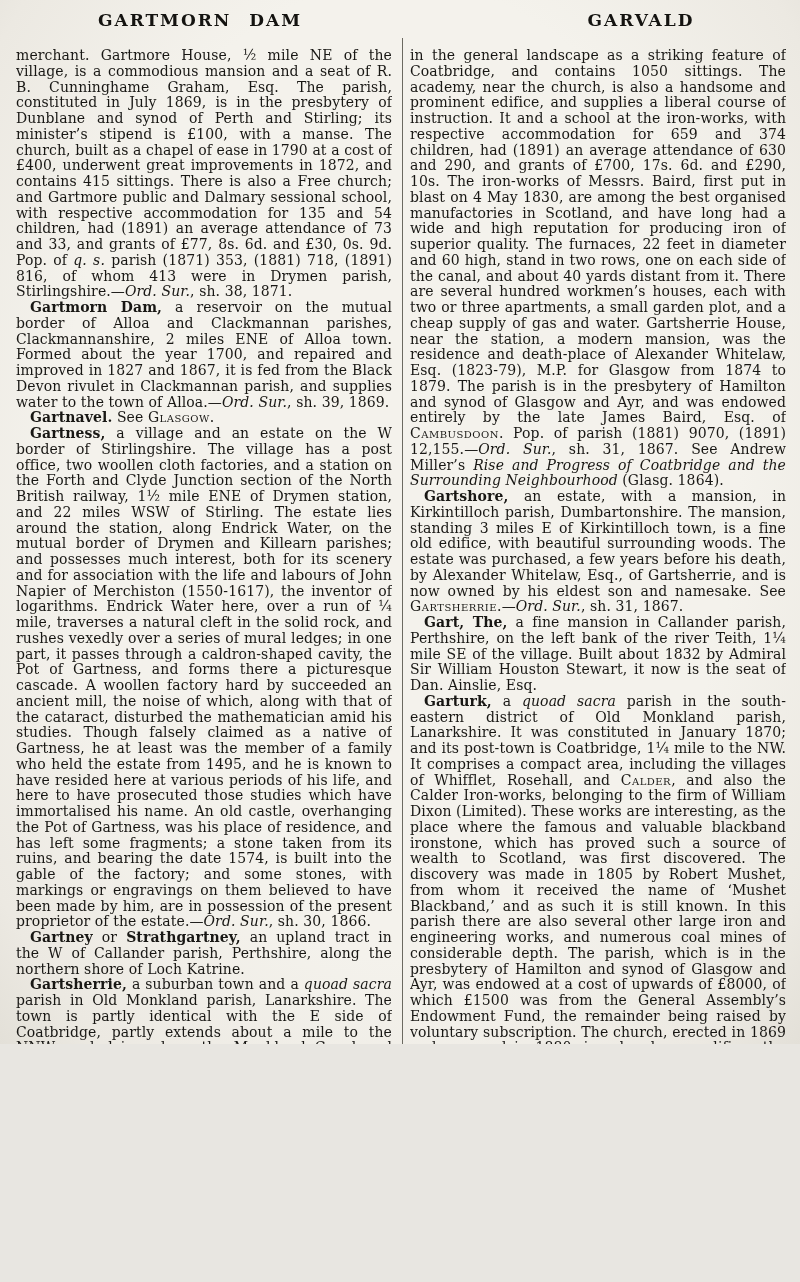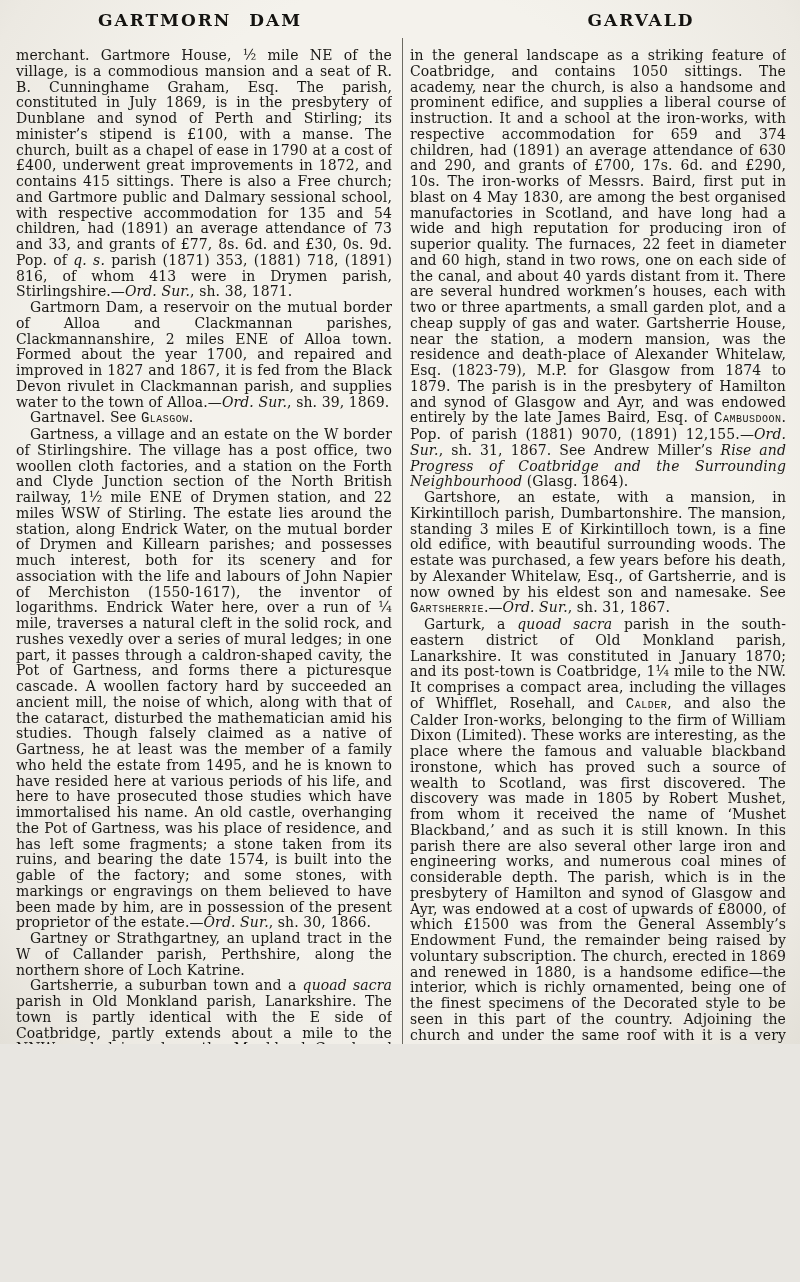--- a/index.html
+++ b/index.html
@@ -67,23 +67,23 @@
     left: 402px;
     width: 1px;
     height: 1238px;
     background: #6b6960;
   }
   .para {
     margin: 0;
     padding: 0;
   }
   .para.indent { text-indent: 14px; }
-  .seg-b  { font-weight: normal; }
+  .seg-b  { font-weight: bold; }
   .seg-i  { font-style: italic; }
-  .seg-sc { font-variant: small-caps; letter-spacing: 0.5px; font-family: Liberation Mono, monospace; }
+  .seg-sc { font-variant: small-caps; letter-spacing: 0.5px; }
   .page-number {
     position: absolute;
     left: 76px;
     top: 1252px;
     font-size: 17px;
     font-weight: bold;
     color: #1b1a16;
   }
 </style>
 </head>
@@ -101,19 +101,20 @@
         <p class="para indent"><span class="seg-b">Gartmorn Dam,</span><span> a reservoir on the mutual border of Alloa and Clackmannan parishes, Clackmannanshire, 2 miles ENE of Alloa town.  Formed about the year 1700, and repaired and improved in 1827 and 1867, it is fed from the Black Devon rivulet in Clackmannan parish, and supplies water to the town of Alloa.—</span><span class="seg-i">Ord. Sur.</span><span>, sh. 39, 1869.</span></p>
         <p class="para indent"><span class="seg-b">Gartnavel.</span><span>  See </span><span class="seg-sc">Glasgow</span><span>.</span></p>
         <p class="para indent"><span class="seg-b">Gartness,</span><span> a village and an estate on the W border of Stirlingshire.  The village has a post office, two woollen cloth factories, and a station on the Forth and Clyde Junction section of the North British railway, 1½ mile ENE of Drymen station, and 22 miles WSW of Stirling. The estate lies around the station, along Endrick Water, on the mutual border of Drymen and Killearn parishes; and possesses much interest, both for its scenery and for association with the life and labours of John Napier of Merchiston (1550-1617), the inventor of logarithms.  Endrick Water here, over a run of ¼ mile, traverses a natural cleft in the solid rock, and rushes vexedly over a series of mural ledges; in one part, it passes through a caldron-shaped cavity, the Pot of Gartness, and forms there a picturesque cascade.  A woollen factory hard by succeeded an ancient mill, the noise of which, along with that of the cataract, disturbed the mathematician amid his studies.  Though falsely claimed as a native of Gartness, he at least was the member of a family who held the estate from 1495, and he is known to have resided here at various periods of his life, and here to have prosecuted those studies which have immortalised his name.  An old castle, overhanging the Pot of Gartness, was his place of residence, and has left some fragments; a stone taken from its ruins, and bearing the date 1574, is built into the gable of the factory; and some stones, with markings or engravings on them believed to have been made by him, are in possession of the present proprietor of the estate.—</span><span class="seg-i">Ord. Sur.</span><span>, sh. 30, 1866.</span></p>
         <p class="para indent"><span class="seg-b">Gartney</span><span> or </span><span class="seg-b">Strathgartney,</span><span> an upland tract in the W of Callander parish, Perthshire, along the northern shore of Loch Katrine.</span></p>
         <p class="para indent"><span class="seg-b">Gartsherrie,</span><span> a suburban town and a </span><span class="seg-i">quoad sacra</span><span> parish in Old Monkland parish, Lanarkshire.  The town is partly identical with the E side of Coatbridge, partly extends about a mile to the NNW; and, lying along the Monkland Canal and reaches of the Caledonian and North British railway systems, presents an urban aspect throughout its identity with Coatbridge, and a strictly suburban aspect in its north-westward extension.  It contains, in its urban part, the parish church and a large academy—in its suburban part, extensive iron-works and dwelling-houses for the operatives in these works, being collectively the most prominent of the seats of iron manufacture which give to Coatbridge district its characteristic aspect of flame and smoke and busy traffic.  It has a station of its own name on the Caledonian railway, near the forking of the line towards respectively Glasgow and Stirling, 1¼ mile NNW of Coatbridge station.  The church, crowning an eminence ¾ mile S of the iron-works, was built in 1839 at a cost of £3300, chiefly defrayed by Messrs. Baird. A handsome edifice, with a spire 136 feet high, it figures</span></p>
       </div>
     <div class="divider"></div>
     <div class="column right" id="col-right">
         <p class="para"><span>in the general landscape as a striking feature of Coatbridge, and contains 1050 sittings.  The academy, near the church, is also a handsome and prominent edifice, and supplies a liberal course of instruction.  It and a school at the iron-works, with respective accommodation for 659 and 374 children, had (1891) an average attendance of 630 and 290, and grants of £700, 17s. 6d. and £290, 10s.  The iron-works of Messrs. Baird, first put in blast on 4 May 1830, are among the best organised manufactories in Scotland, and have long had a wide and high reputation for producing iron of superior quality.  The furnaces, 22 feet in diameter and 60 high, stand in two rows, one on each side of the canal, and about 40 yards distant from it.  There are several hundred workmen’s houses, each with two or three apartments, a small garden plot, and a cheap supply of gas and water.  Gartsherrie House, near the station, a modern mansion, was the residence and death-place of Alexander Whitelaw, Esq. (1823-79), M.P. for Glasgow from 1874 to 1879.  The parish is in the presbytery of Hamilton and synod of Glasgow and Ayr, and was endowed entirely by the late James Baird, Esq. of </span><span class="seg-sc">Cambusdoon</span><span>.  Pop. of parish (1881) 9070, (1891) 12,155.—</span><span class="seg-i">Ord. Sur.</span><span>, sh. 31, 1867.  See Andrew Miller’s </span><span class="seg-i">Rise and Progress of Coatbridge and the Surrounding Neighbourhood</span><span> (Glasg. 1864).</span></p>
         <p class="para indent"><span class="seg-b">Gartshore,</span><span> an estate, with a mansion, in Kirkintilloch parish, Dumbartonshire.  The mansion, standing 3 miles E of Kirkintilloch town, is a fine old edifice, with beautiful surrounding woods.  The estate was purchased, a few years before his death, by Alexander Whitelaw, Esq., of Gartsherrie, and is now owned by his eldest son and namesake.  See </span><span class="seg-sc">Gartsherrie</span><span>.—</span><span class="seg-i">Ord. Sur.</span><span>, sh. 31, 1867.</span></p>
+        <p class="para indent"><span class="seg-b">Gart, The,</span><span> a fine mansion in Callander parish, Perthshire, on the left bank of the river Teith, 1¼ mile SE of the village.  Built about 1832 by Admiral Sir William Houston Stewart, it now is the seat of Dan. Ainslie, Esq.</span></p>
         <p class="para indent"><span class="seg-b">Garturk,</span><span> a </span><span class="seg-i">quoad sacra</span><span> parish in the south-eastern district of Old Monkland parish, Lanarkshire.  It was constituted in January 1870; and its post-town is Coatbridge, 1¼ mile to the NW.  It comprises a compact area, including the villages of Whifflet, Rosehall, and </span><span class="seg-sc">Calder</span><span>, and also the Calder Iron-works, belonging to the firm of William Dixon (Limited).  These works are interesting, as the place where the famous and valuable blackband ironstone, which has proved such a source of wealth to Scotland, was first discovered.  The discovery was made in 1805 by Robert Mushet, from whom it received the name of ‘Mushet Blackband,’ and as such it is still known.  In this parish there are also several other large iron and engineering works, and numerous coal mines of considerable depth.  The parish, which is in the presbytery of Hamilton and synod of Glasgow and Ayr, was endowed at a cost of upwards of £8000, of which £1500 was from the General Assembly’s Endowment Fund, the remainder being raised by voluntary subscription.  The church, erected in 1869 and renewed in 1880, is a handsome edifice—the interior, which is richly ornamented, being one of the finest specimens of the Decorated style to be seen in this part of the country. Adjoining the church and under the same roof with it is a very comfortable manse, prettily situated amidst a plantation of trees.  The parish contains two good schools—one close beside the church, supported by the proprietors of Calder Iron-works; the other in Rosehall, maintained by the owners of Rosehall colliery.  With respective accommodation for 227 and 170 children, these schools had (1891) an average attendance of 210 and 156, and grants of £241, 4s. 7d. and £163, 0s. 6d. Pop. (1871) 3883, (1881) 4266, (1891) 4551.—</span><span class="seg-i">Ord. Sur.</span><span>, sh. 31, 1867.</span></p>
         <p class="para indent"><span class="seg-b">Garvald,</span><span> a village and a parish in Haddingtonshire. The village stands towards the N of the parish, 450 feet above sea-level, on the left bank of Papana Water, 5½ miles S of East Linton station, and 5¾ ESE of Haddington; it has a post office under Prestonkirk.  In 1893 a bill was introduced into Parliament for the construction of a deviation railway from the Macmerry branch of the North British to Gifford and Garvald.</span></p>
       </div>
   </div>
 
   <div class="page-number">40</div>
 </div>
 
 </body></html>

